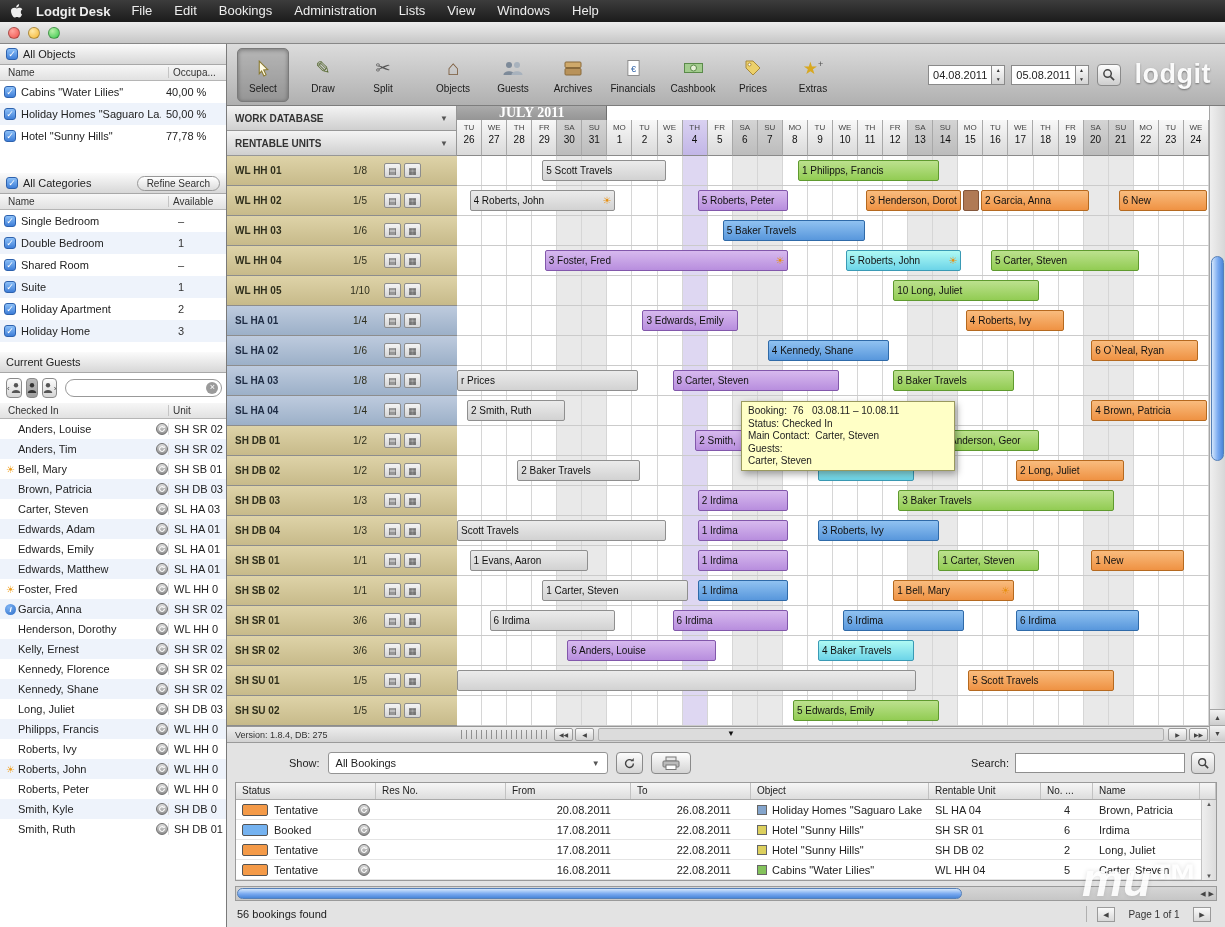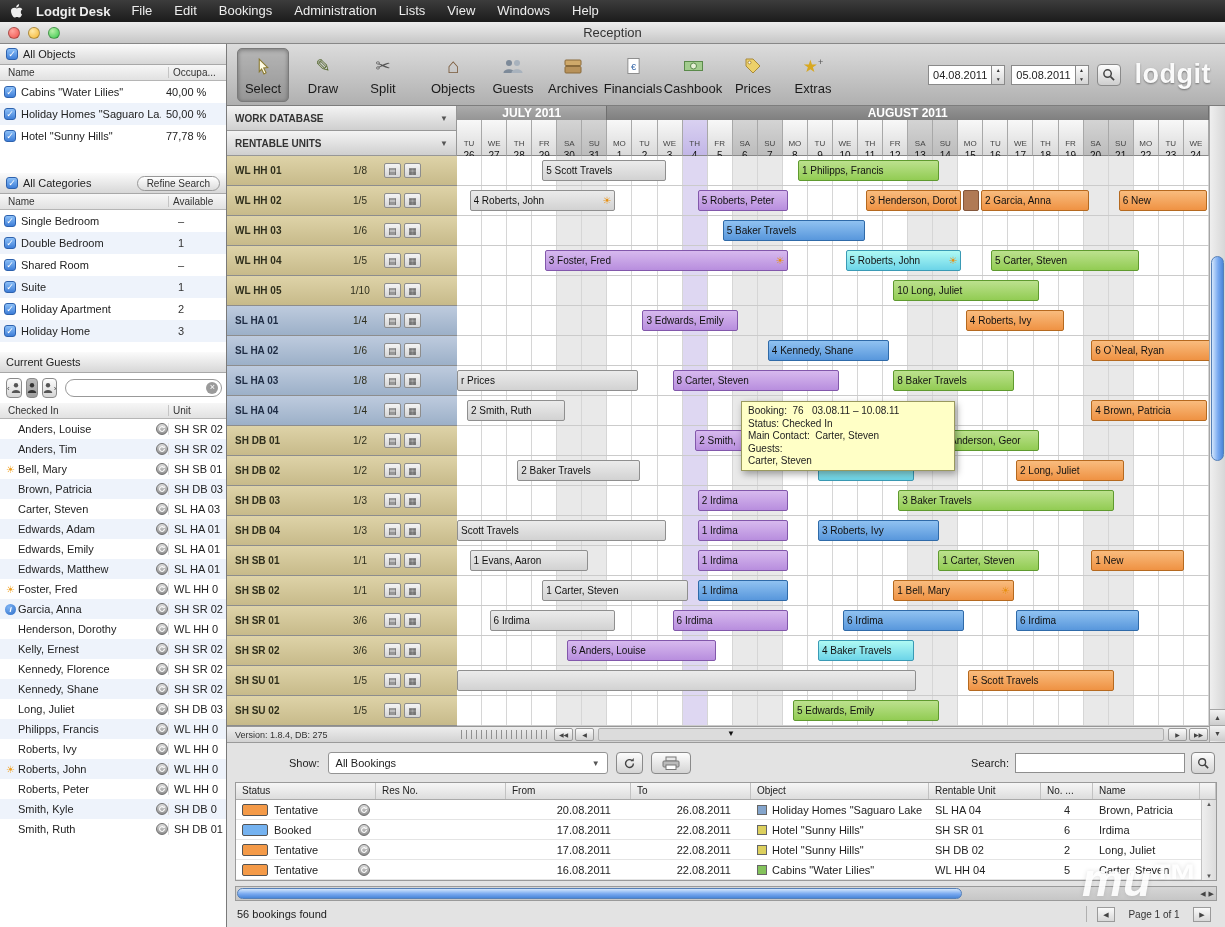--- a/index.html
+++ b/index.html
@@ -70,21 +70,21 @@
   
   #toolbar { position:absolute; left:0; top:0; width:998px; height:62px;
     background:linear-gradient(#dcdcdc,#b0b0b0); border-bottom:1px solid #7d7d7d;
     display:flex; align-items:center; padding:0 10px; }
   .tgroup { display:flex; gap:8px; }
   .tgroup.second { margin-left:18px; }
   .tbtn { width:52px; height:54px; display:flex; flex-direction:column; align-items:center; justify-content:center;
     gap:2px; border-radius:5px; border:1px solid transparent; }
   .tbtn.selected { background:rgba(0,0,0,.16); border:1px solid #7a7a7a; box-shadow:inset 0 1px 4px rgba(0,0,0,.35); }
   .ticon { height:26px; display:flex; align-items:center; justify-content:center; font-size:20px; color:#555; }
-  .tlabel { font-size:13px; color:#1a1a1a; }
+  .tlabel { font-size:10px; color:#1a1a1a; }
   .tspace { flex:1; }
   .datebox { display:flex; align-items:center; margin-left:6px; }
   .dval { min-width:64px; height:20px; background:#fff; border:1px solid #8a8a8a; font-size:11px; line-height:18px;
     padding:0 4px; }
   .stp { width:13px; height:20px; display:flex; flex-direction:column; border:1px solid #8a8a8a; border-left:none;
     background:linear-gradient(#fdfdfd,#d4d4d4); }
   .stp span { flex:1; font-size:5px; line-height:9px; text-align:center; color:#333; }
   .sbtn { width:24px; height:22px; margin-left:8px; border:1px solid #8a8a8a; border-radius:4px;
     background:linear-gradient(#fdfdfd,#cecece); display:flex; align-items:center; justify-content:center; }
   .logo { margin-left:14px; margin-right:4px; font-size:27px; font-weight:bold; color:#fafafa; letter-spacing:.5px;
@@ -102,27 +102,27 @@
   .room-row.blue { background:linear-gradient(#becbde,#9cb0c8); }
   .rcode { width:104px; font-size:10px; font-weight:bold; color:#2e2e1c; }
   .room-row.blue .rcode { color:#1e2c44; }
   .rratio { width:42px; font-size:10px; text-align:center; color:#2e2e1c; }
   .ricon { width:17px; height:15px; margin-left:3px; border:1px solid #8d8d8d; border-radius:2px;
     background:linear-gradient(#f4f4f4,#d6d6d6); font-size:9px; color:#555; display:flex; align-items:center;
     justify-content:center; }
 
   #cal-right { position:absolute; left:230px; top:0; width:752px; height:620px; }
   #month-row { height:14px; display:flex; }
-  .mcell { font-size:12px; font-weight:bold; color:#fff; text-align:center; line-height:14px;
-    border-right:1px solid #6f6f6f; overflow:hidden; }
+  .mcell { font-size:14px; font-weight:bold; color:#fff; text-align:center; line-height:14px;
+    border-right:1px solid #6f6f6f; overflow:hidden;font-family:Liberation Serif, serif; }
   .mcell.july { background:linear-gradient(#ababab,#959595); }
   .mcell.august { background:linear-gradient(#949494,#7f7f7f); }
   #day-row { height:36px; display:flex; }
   .dcell { border-right:1px solid #a8a8a8; border-bottom:1px solid #8a8a8a;
-    background:linear-gradient(#f8f8f8,#dadada); text-align:center; padding-top:19px; }
+    background:linear-gradient(#f8f8f8,#dadada); text-align:center; padding-top:3px; }
   .dcell.we { background:linear-gradient(#d4d4d4,#bcbcbc); }
   .dcell.today { background:linear-gradient(#d9d1f1,#c2b6e7); }
   .dcell .dw { display:block; font-size:8px; color:#444; }
   .dcell .dn { display:block; font-size:10px; color:#111; margin-top:2px; }
   #grid-body { position:relative; width:752px; height:570px; background:#fff; overflow:hidden; }
   .gcol { position:absolute; top:0; height:570px; border-right:1px solid #d6d6d6; }
   .gcol.we { background:#e9e9e9; }
   .gcol.today { background:#ded7f2; }
   .grow { position:absolute; left:0; width:752px; height:30px; border-bottom:1px solid #cbcbcb; }
   .bar { position:absolute; height:21px; border-radius:2px; border:1px solid; font-size:10px; color:#111;
@@ -223,21 +223,20 @@
         <span class="menu-item">View</span>
         <span class="menu-item">Windows</span>
         <span class="menu-item">Help</span>
       </span>
   </div>
 
   <div id="titlebar">
     <span class="tl red"></span>
     <span class="tl yellow"></span>
     <span class="tl green"></span>
-    <span class="wtitle">Reception</span>
   </div>
 
   <div id="sidebar">
     <div class="sec-header">
       <span class="cb">✓</span>
       <span>All Objects</span>
     </div>
     <div class="cols-header">
       <span class="ch-name">Name</span>
       <span class="ch-val">Occupa...</span>
@@ -805,21 +804,20 @@
               <span class="rcode">SH SU 02</span>
               <span class="rratio">1/5</span>
               <span class="ricon">▤</span>
               <span class="ricon">▦</span>
             </div>
           </div>
       </div>
       <div id="cal-right">
         <div id="month-row">
             <div class="mcell july" style="width: 150.4px;">JULY 2011</div>
-            <div class="mcell august" style="width: 601.6px;">AUGUST 2011</div>
           </div>
         <div id="day-row">
             <div class="dcell" style="width: 25.0667px;">
               <span class="dw">TU</span>
               <span class="dn">26</span>
             </div>
             <div class="dcell" style="width: 25.0667px;">
               <span class="dw">WE</span>
               <span class="dn">27</span>
             </div>
@@ -1030,21 +1028,21 @@
             </div>
             <div class="bar purple" style="left: 185.493px; width: 95.76px; top: 154px;">
               <span class="blabel">3 Edwards, Emily</span>
             </div>
             <div class="bar orange" style="left: 508.853px; width: 98.2667px; top: 154px;">
               <span class="blabel">4 Roberts, Ivy</span>
             </div>
             <div class="bar blue" style="left: 310.827px; width: 120.827px; top: 184px;">
               <span class="blabel">4 Kennedy, Shane</span>
             </div>
-            <div class="bar orange" style="left: 634.187px; width: 126px; top: 184px;">
+            <div class="bar orange" style="left: 634.187px; width: 107px; top: 184px;">
               <span class="blabel">6 O`Neal, Ryan</span>
             </div>
             <div class="bar gray" style="left: 0px; width: 180.987px; top: 214px;">
               <span class="blabel">r Prices</span>
             </div>
             <div class="bar purple" style="left: 215.573px; width: 165.947px; top: 214px;">
               <span class="blabel">8 Carter, Steven</span>
             </div>
             <div class="bar green" style="left: 436.16px; width: 120.827px; top: 214px;">
               <span class="blabel">8 Baker Travels</span>

